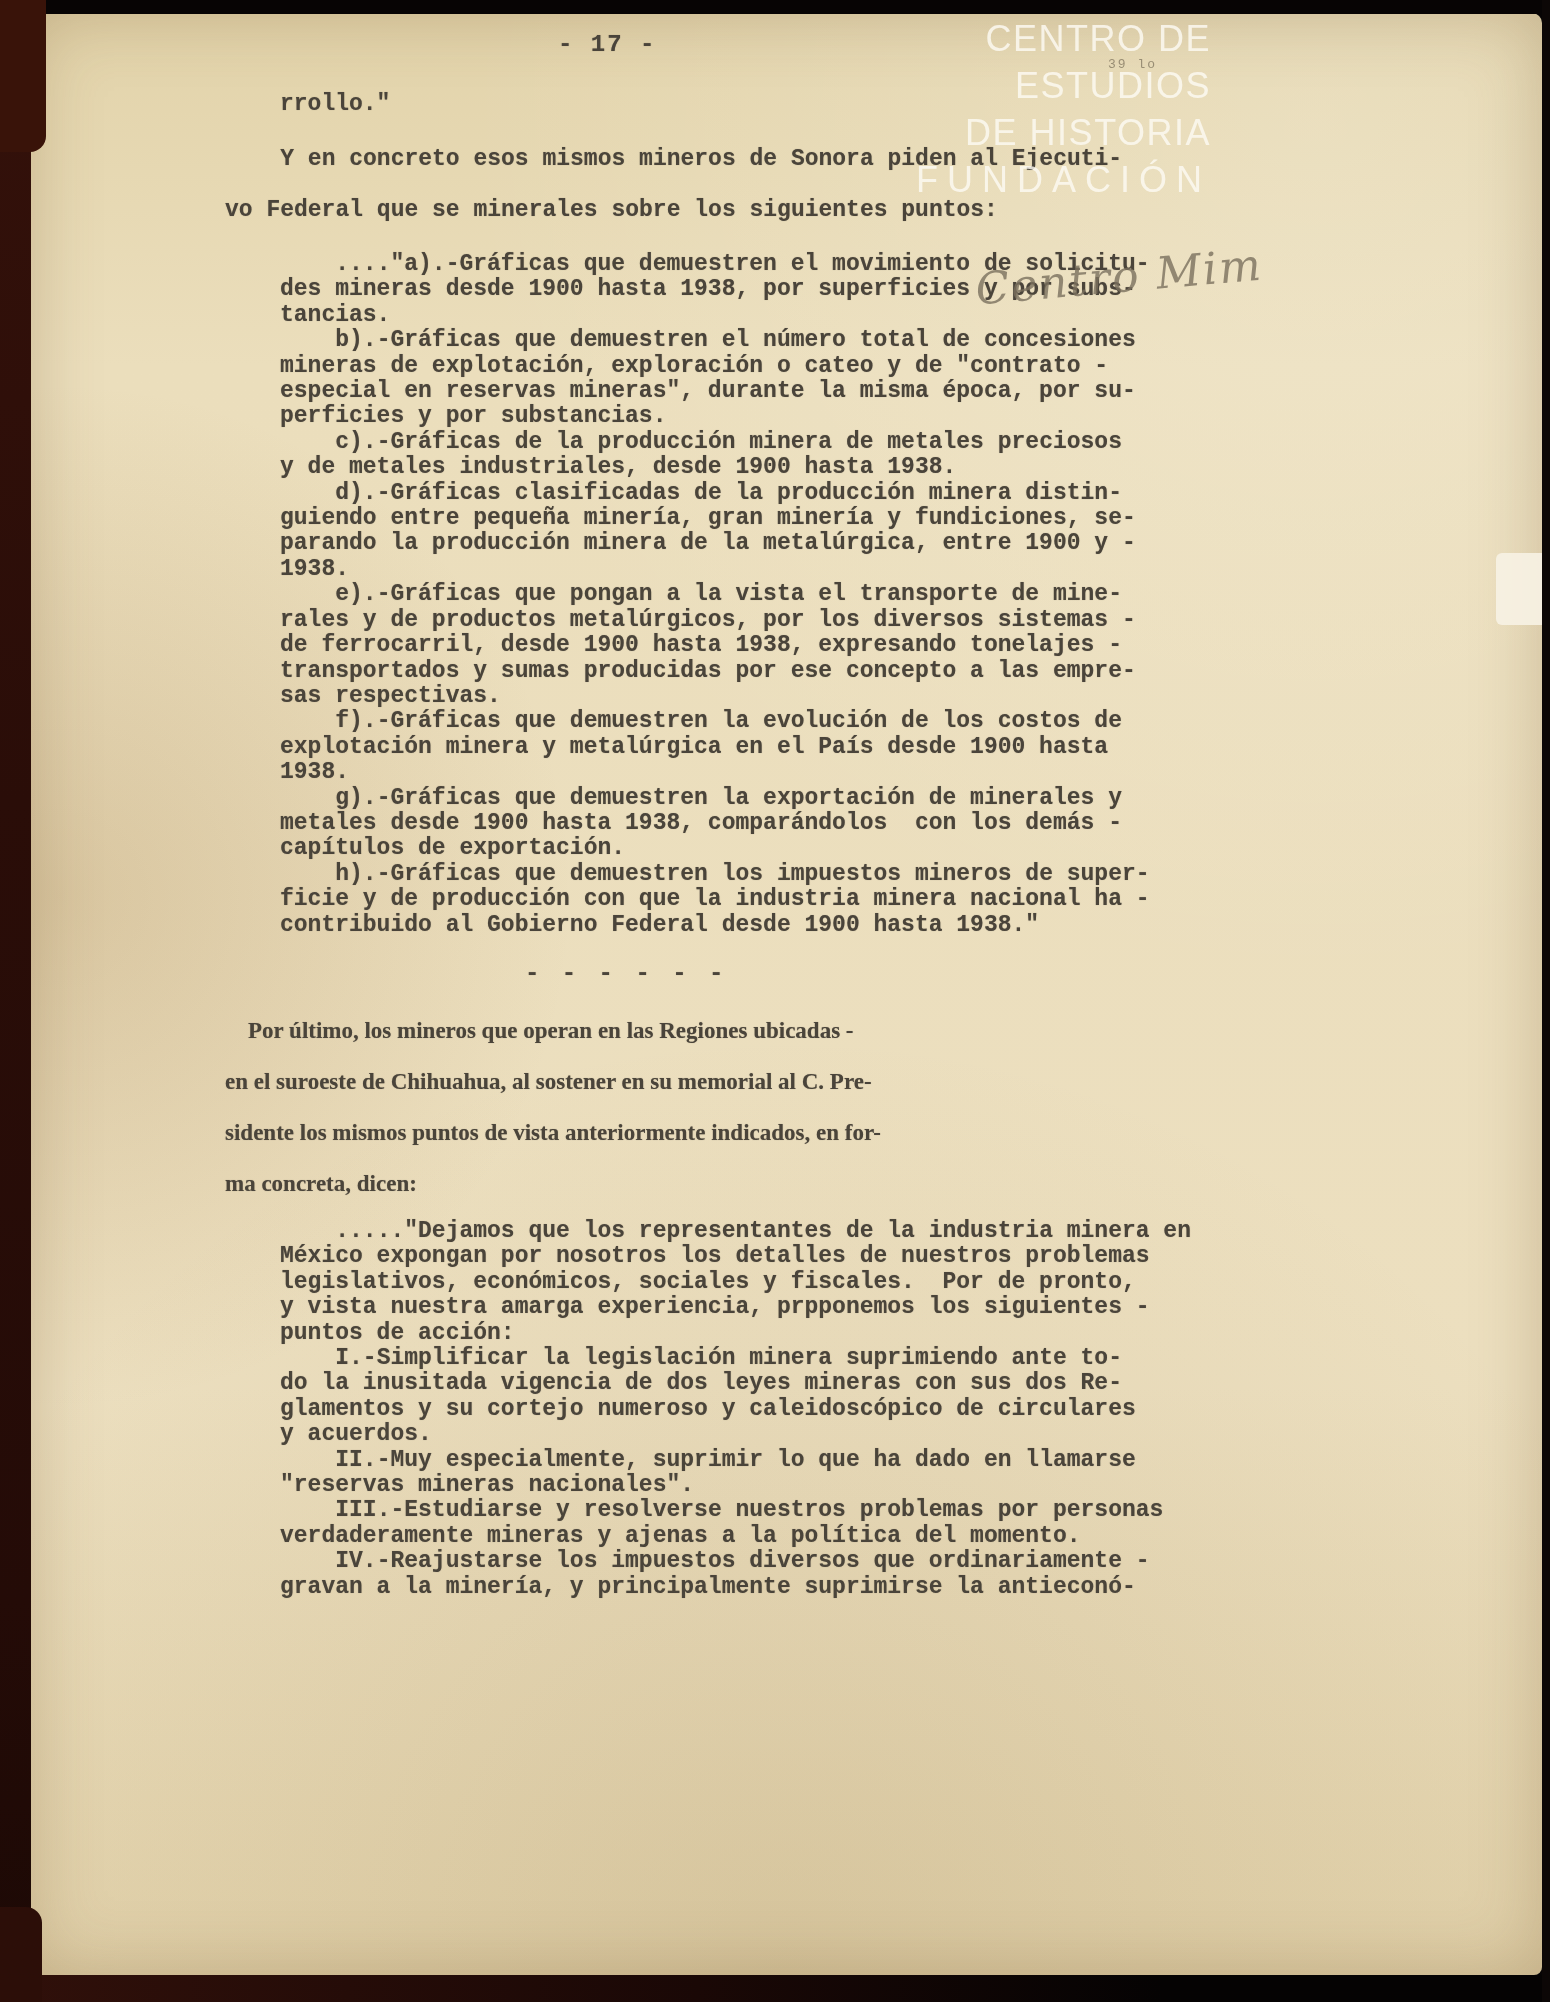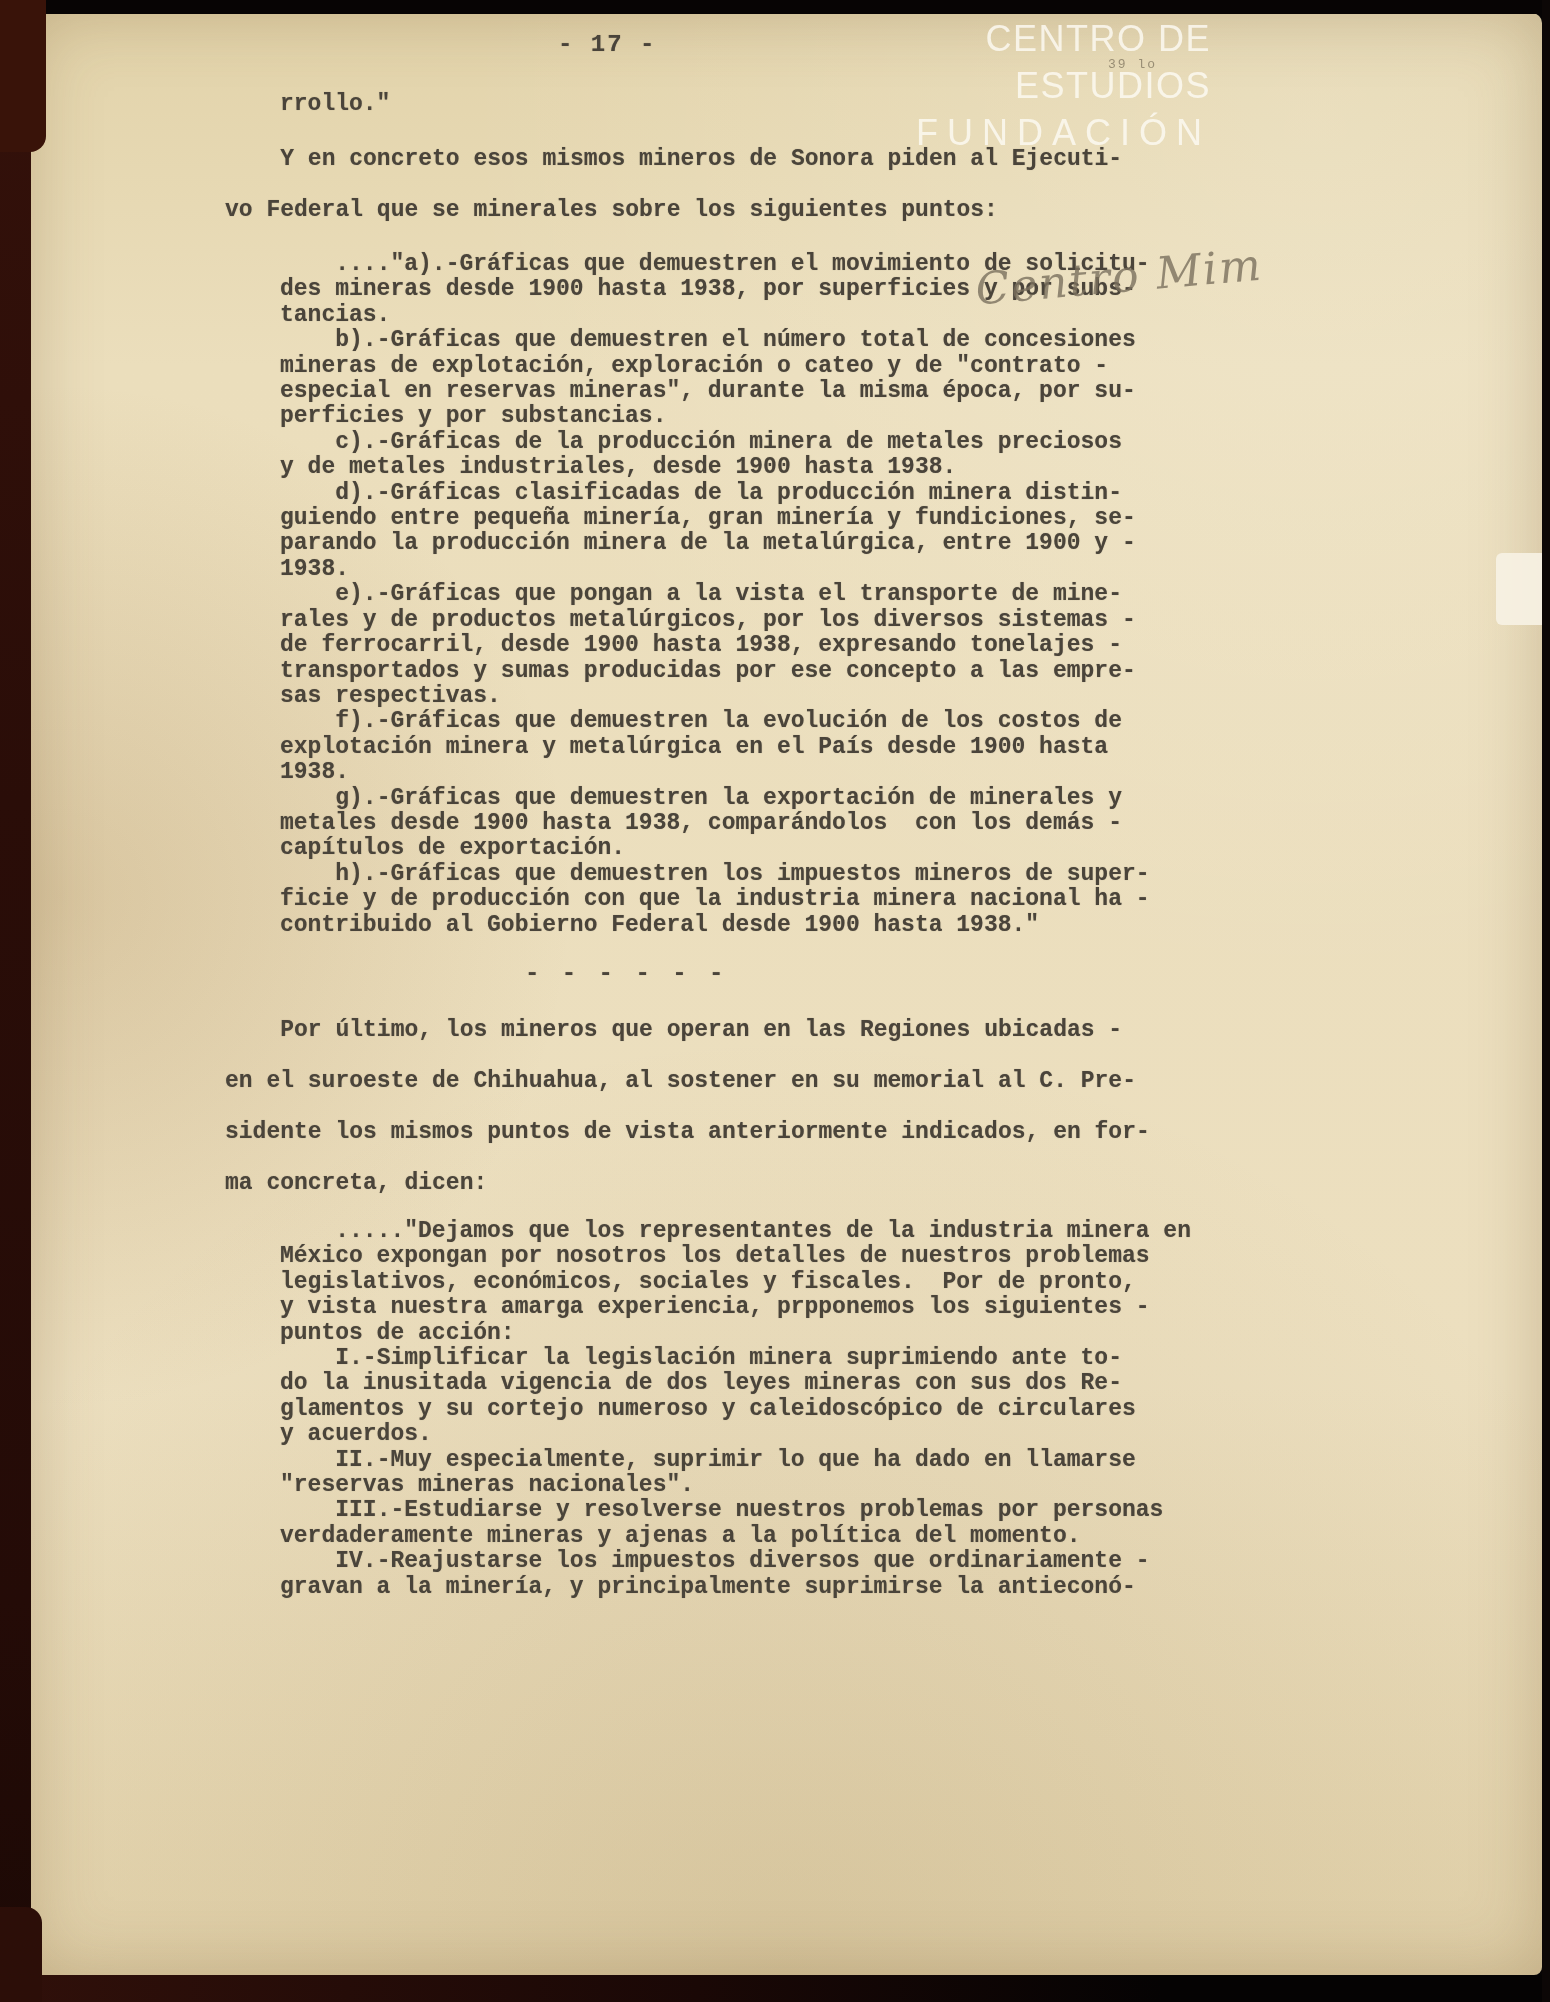--- a/index.html
+++ b/index.html
@@ -66,33 +66,34 @@
     color:#4a443a; white-space:pre-wrap;
     text-shadow:0 0 1px rgba(74,68,58,0.40);
   }
   .opening   { font-size:23px; line-height:27px; margin-left:55px; }
   .para      { font-size:23px; line-height:51px; }
   .para1     { margin-top:16px; }
   .quote     { font-size:23px; line-height:25.4px; margin-left:55px; }
   .quoteA    { margin-top:16px; }
   .separator { font-size:24px; line-height:27px; margin-top:22px; margin-left:300px;
                letter-spacing:4px; }
-  .para2     { margin-top:18px; }
+  .para2     { margin-top:18px;font-family:Liberation Serif, serif; }
   .quoteB    { margin-top:10px; }
 </style>
 </head>
 <body>
 
 <div class="scan">
 
   <div class="paper">
 
     <div class="watermark">
       <div>CENTRO DE</div>
       <div>ESTUDIOS</div>
+      <div>DE HISTORIA</div>
       <div class="wm-last">FUNDACIÓN</div>
     </div>
 
     <div class="stamp">39 lo</div>
 
     <div class="page-num">- 17 -</div>
 
     <div class="signature">Centro Mim</div>
 
     <div class="content">

